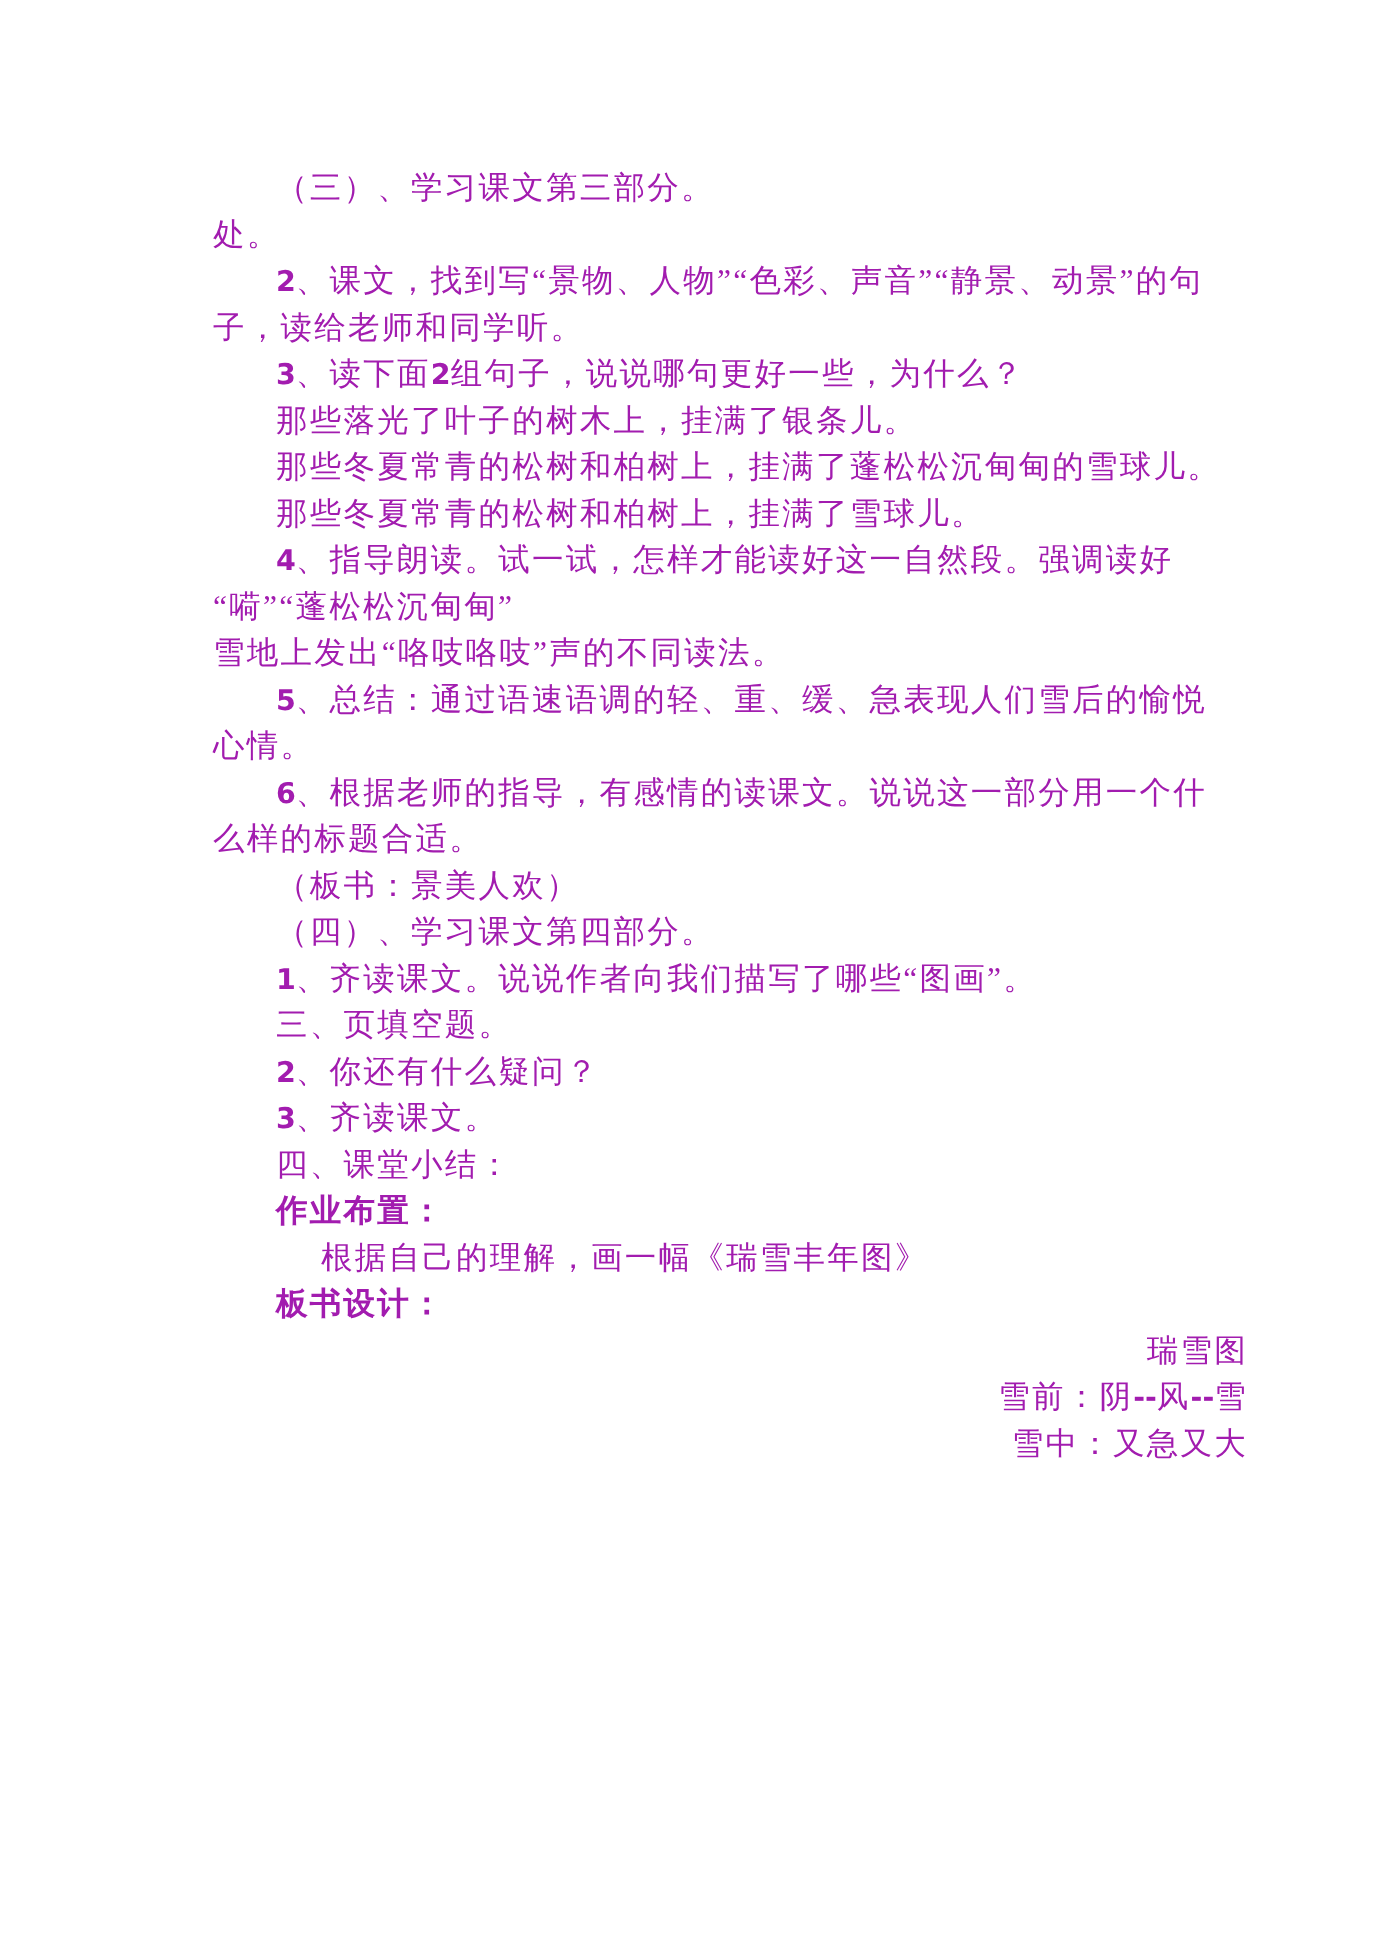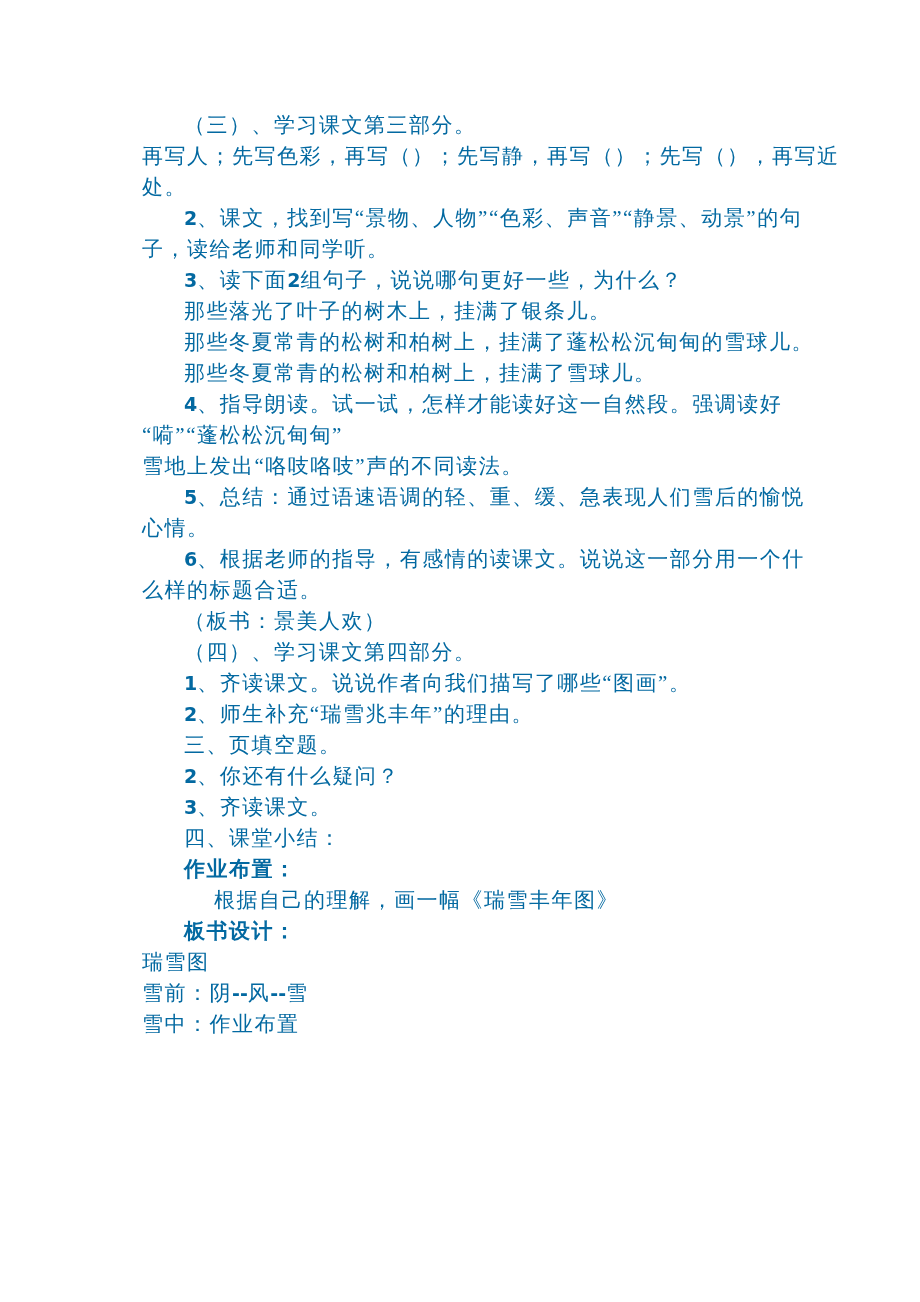--- a/index.html
+++ b/index.html
@@ -16,66 +16,64 @@
   }
   .content {
     position: absolute;
     left: 142px;
     top: 110px;
     width: 690px;
     font-family: "Liberation Serif", "DejaVu Serif", serif;
     font-size: 21px;
     line-height: 31px;
     letter-spacing: 1.5px;
-    color: #0369a1;
+    color: #a21caf;
   }
   .line {
     white-space: nowrap;
     height: 31px;
   }
   .line.indent { padding-left: 42px; }
   .line.deep   { padding-left: 72px; }
-  .line.center { text-align: left; padding-left: 0; }
+  .line.center { text-align: right; padding-left: 0; }
   .line.bold   { font-weight: bold; }
   .num {
     font-family: "DejaVu Sans", "Liberation Sans", sans-serif;
     font-weight: bold;
     font-size: 19px;
     letter-spacing: 0;
   }
 </style>
 </head>
 <body>
 
 <div class="page">
   <div class="content" id="doc-content">
       <div class="line indent">（三）、学习课文第三部分。</div>
-      <div class="line flush">再写人；先写色彩，再写（）；先写静，再写（）；先写（），再写近</div>
       <div class="line flush">处。</div>
       <div class="line indent"><span class="num">2</span>、课文，找到写“景物、人物”“色彩、声音”“静景、动景”的句</div>
       <div class="line flush">子，读给老师和同学听。</div>
       <div class="line indent"><span class="num">3</span>、读下面<span class="num">2</span>组句子，说说哪句更好一些，为什么？</div>
       <div class="line indent">那些落光了叶子的树木上，挂满了银条儿。</div>
       <div class="line indent">那些冬夏常青的松树和柏树上，挂满了蓬松松沉甸甸的雪球儿。</div>
       <div class="line indent">那些冬夏常青的松树和柏树上，挂满了雪球儿。</div>
       <div class="line indent"><span class="num">4</span>、指导朗读。试一试，怎样才能读好这一自然段。强调读好</div>
       <div class="line flush">“嗬”“蓬松松沉甸甸”</div>
       <div class="line flush">雪地上发出“咯吱咯吱”声的不同读法。</div>
       <div class="line indent"><span class="num">5</span>、总结：通过语速语调的轻、重、缓、急表现人们雪后的愉悦</div>
       <div class="line flush">心情。</div>
       <div class="line indent"><span class="num">6</span>、根据老师的指导，有感情的读课文。说说这一部分用一个什</div>
       <div class="line flush">么样的标题合适。</div>
       <div class="line indent">（板书：景美人欢）</div>
       <div class="line indent">（四）、学习课文第四部分。</div>
       <div class="line indent"><span class="num">1</span>、齐读课文。说说作者向我们描写了哪些“图画”。</div>
-      <div class="line indent"><span class="num">2</span>、师生补充“瑞雪兆丰年”的理由。</div>
       <div class="line indent">三、页填空题。</div>
       <div class="line indent"><span class="num">2</span>、你还有什么疑问？</div>
       <div class="line indent"><span class="num">3</span>、齐读课文。</div>
       <div class="line indent">四、课堂小结：</div>
       <div class="line indent bold">作业布置：</div>
       <div class="line deep">根据自己的理解，画一幅《瑞雪丰年图》</div>
       <div class="line indent bold">板书设计：</div>
       <div class="line center">瑞雪图</div>
       <div class="line center">雪前：阴<span class="num">--</span>风<span class="num">--</span>雪</div>
-      <div class="line center">雪中：作业布置</div>
+      <div class="line center">雪中：又急又大</div>
     </div>
 </div>
 
 </body></html>

